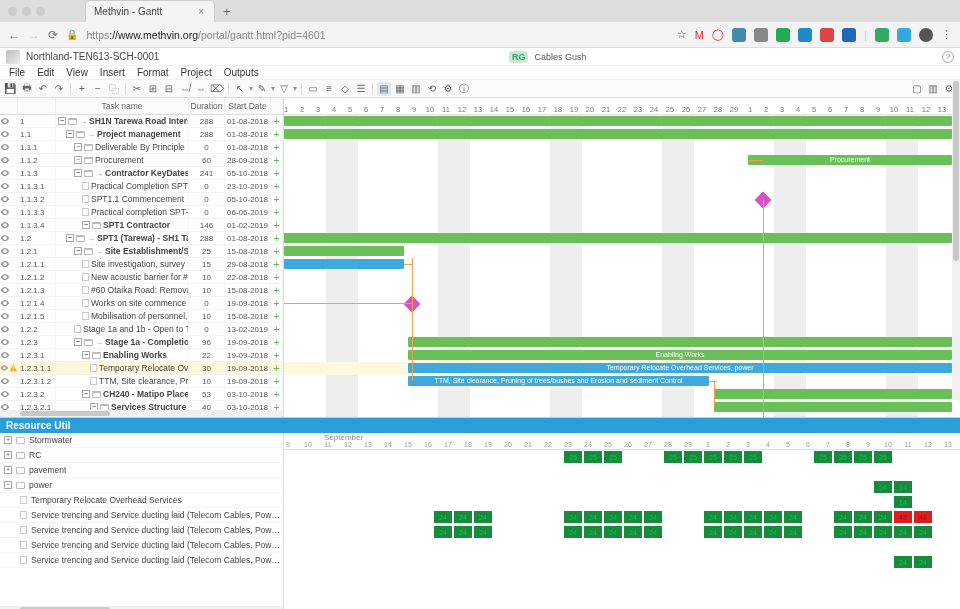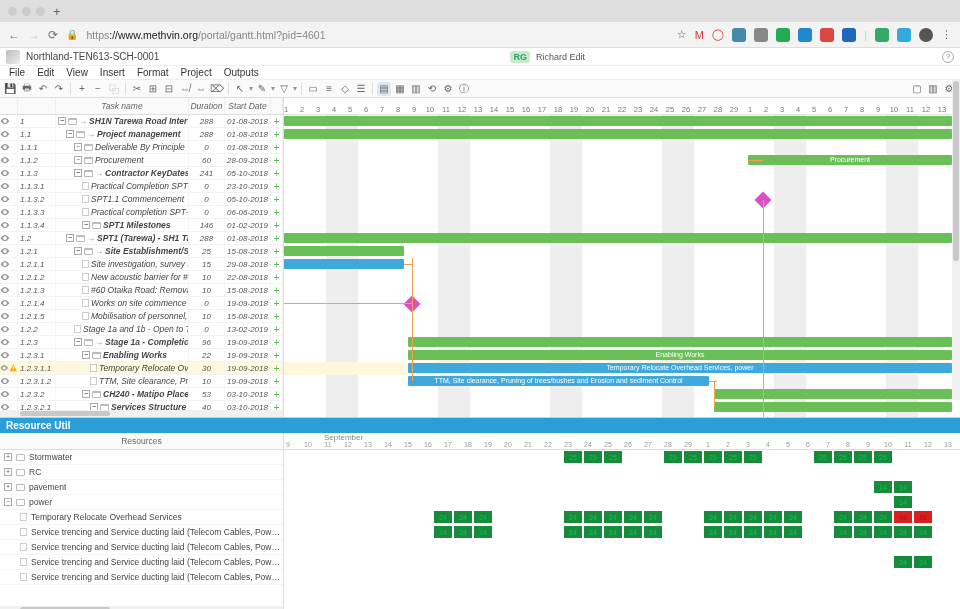--- a/index.html
+++ b/index.html
@@ -35,21 +35,21 @@
 
 
 .toolbar { height:18px; display:flex; align-items:center; padding:0 4px; gap:2px; border-bottom:1px solid #ddd; background:#fafafa; }
 .tb-ic { width:14px; height:14px; display:flex; align-items:center; justify-content:center; color:#666; font-size:10px; border-radius:2px; }
 .tb-ic.active { background:#dce9f5; }
 .tb-sep { width:1px; height:12px; background:#ddd; margin:0 2px; }
 .tb-right { margin-left:auto; display:flex; gap:2px; }
 
 
 .gantt-area { display:flex; height:320px; border-bottom:1px solid #ccc; position:relative; }
-.grid-left { width:284px; border-right:1px solid #ddd; overflow:hidden; display:flex; flex-direction:column; background:#fff;font-style:italic; }
+.grid-left { width:284px; border-right:1px solid #ddd; overflow:hidden; display:flex; flex-direction:column; background:#fff; }
 .gl-head { display:flex; height:17px; background:#fafafa; border-bottom:1px solid #ddd; }
 .gl-head > div { border-right:1px solid #eee; display:flex; align-items:center; justify-content:center; font-size:8.5px; color:#666; }
 .col-eye { width:18px; }
 .col-wbs { width:38px; }
 .col-name { flex:1; }
 .col-dur { width:36px; text-align:center; }
 .col-date { width:46px; }
 .col-add { width:12px; }
 .gl-body { flex:1; overflow:hidden; }
 .row { display:flex; height:13px; align-items:center; border-bottom:1px solid #f3f3f3; }
@@ -109,20 +109,24 @@
 </style>
 </head>
 <body>
 
 <div class="chrome-top">
   <div class="traffic">
       <span></span>
       <span></span>
       <span></span>
     </div>
+  <div class="tab">
+    <span>Methvin - Gantt</span>
+    <span class="tab-close">×</span>
+  </div>
   <span class="tab-plus">+</span>
 </div>
 <div class="addr-bar">
   <span class="nav-btn">←</span>
   <span class="nav-btn" style="color:#ccc">→</span>
   <span class="nav-btn">⟳</span>
   <span class="lock">🔒</span>
   <span class="url">
     <span class="dim">https</span><span class="host">://www.methvin.org</span><span class="dim">/portal/gantt.html?pid=4601</span>
   </span>
@@ -141,21 +145,21 @@
     <span class="ext-ic" style="background:#3ad"></span>
     <span class="ext-ic" style="background:#555;border-radius:50%"></span>
     <span>⋮</span>
   </div>
 </div>
 
 <div class="app-hdr">
   <span class="app-logo"></span>
   <span class="app-title">Northland-TEN613-SCH-0001</span>
   <span class="avatar-badge" style="margin-left:auto;margin-right:6px">RG</span>
-  <span style="font-size:9px;color:#555;margin-right:6px">Richard Edit</span>
+  <span style="font-size:9px;color:#555;margin-right:6px">Cables Gush</span>
   <span class="help-ic">?</span>
 </div>
 
 <div class="menubar" id="menubar">
     <span>File</span>
     <span>Edit</span>
     <span>View</span>
     <span>Insert</span>
     <span>Format</span>
     <span>Project</span>
@@ -346,21 +350,21 @@
         <div class="row">
           <div class="col-eye">
             <svg viewBox="0 0 16 16">
               <path d="M8 3C4 3 1 8 1 8s3 5 7 5 7-5 7-5-3-5-7-5zm0 8a3 3 0 110-6 3 3 0 010 6z"></path>
             </svg>
           </div>
           <div class="col-wbs">1.1.3.4</div>
           <div class="col-name bold" style="padding-left:26px">
             <span class="tree-ic">−</span>
             <span class="folder-ic open"></span>
-            <span>SPT1 Milestones</span>
+            <span>SPT1 Contractor</span>
           </div>
           <div class="col-dur" style="justify-content:center">146</div>
           <div class="col-date" style="justify-content:center">01-02-2019</div>
           <div class="col-add" style="justify-content:center">+</div>
         </div>
         <div class="row">
           <div class="col-eye">
             <svg viewBox="0 0 16 16">
               <path d="M8 3C4 3 1 8 1 8s3 5 7 5 7-5 7-5-3-5-7-5zm0 8a3 3 0 110-6 3 3 0 010 6z"></path>
             </svg>
@@ -700,21 +704,20 @@
         <div class="link-h" style="left: 120px; width: 8px; top: 166px;"></div>
         <div class="link-h" style="left: 425px; width: 8px; top: 283px;"></div>
         <div class="link-v" style="left: 430px; top: 283px; height: 26px;"></div>
       </div>
   </div>
 </div>
 
 <div class="res-hdr">Resource Util</div>
 <div class="res-area">
   <div class="res-left">
-    <div class="rl-head">Resources</div>
     <div class="rl-body" id="res-body">
         <div class="res-row">
           <span class="tree-ic">+</span>
           <span class="folder-ic"></span>
           <span class="label">Stormwater</span>
         </div>
         <div class="res-row">
           <span class="tree-ic">+</span>
           <span class="folder-ic"></span>
           <span class="label">RC</span>

